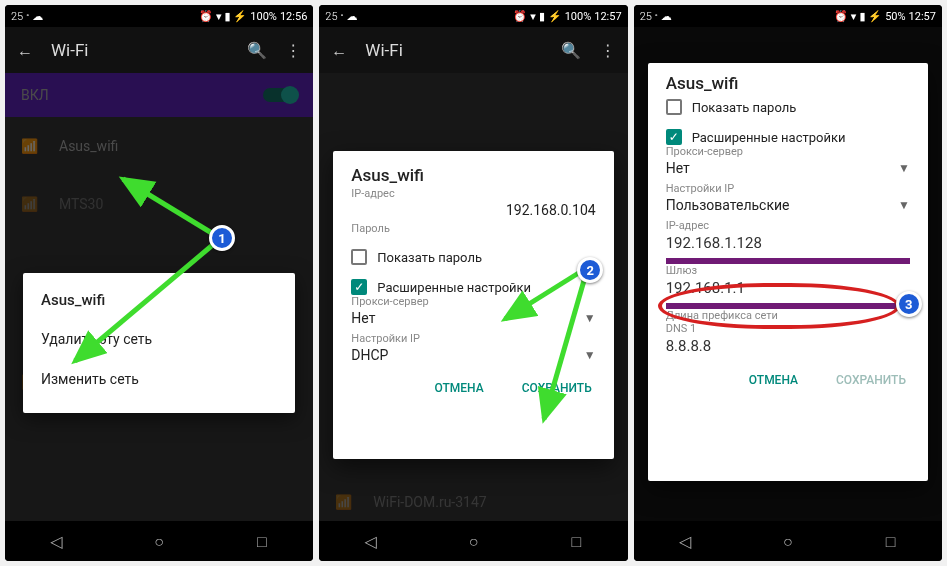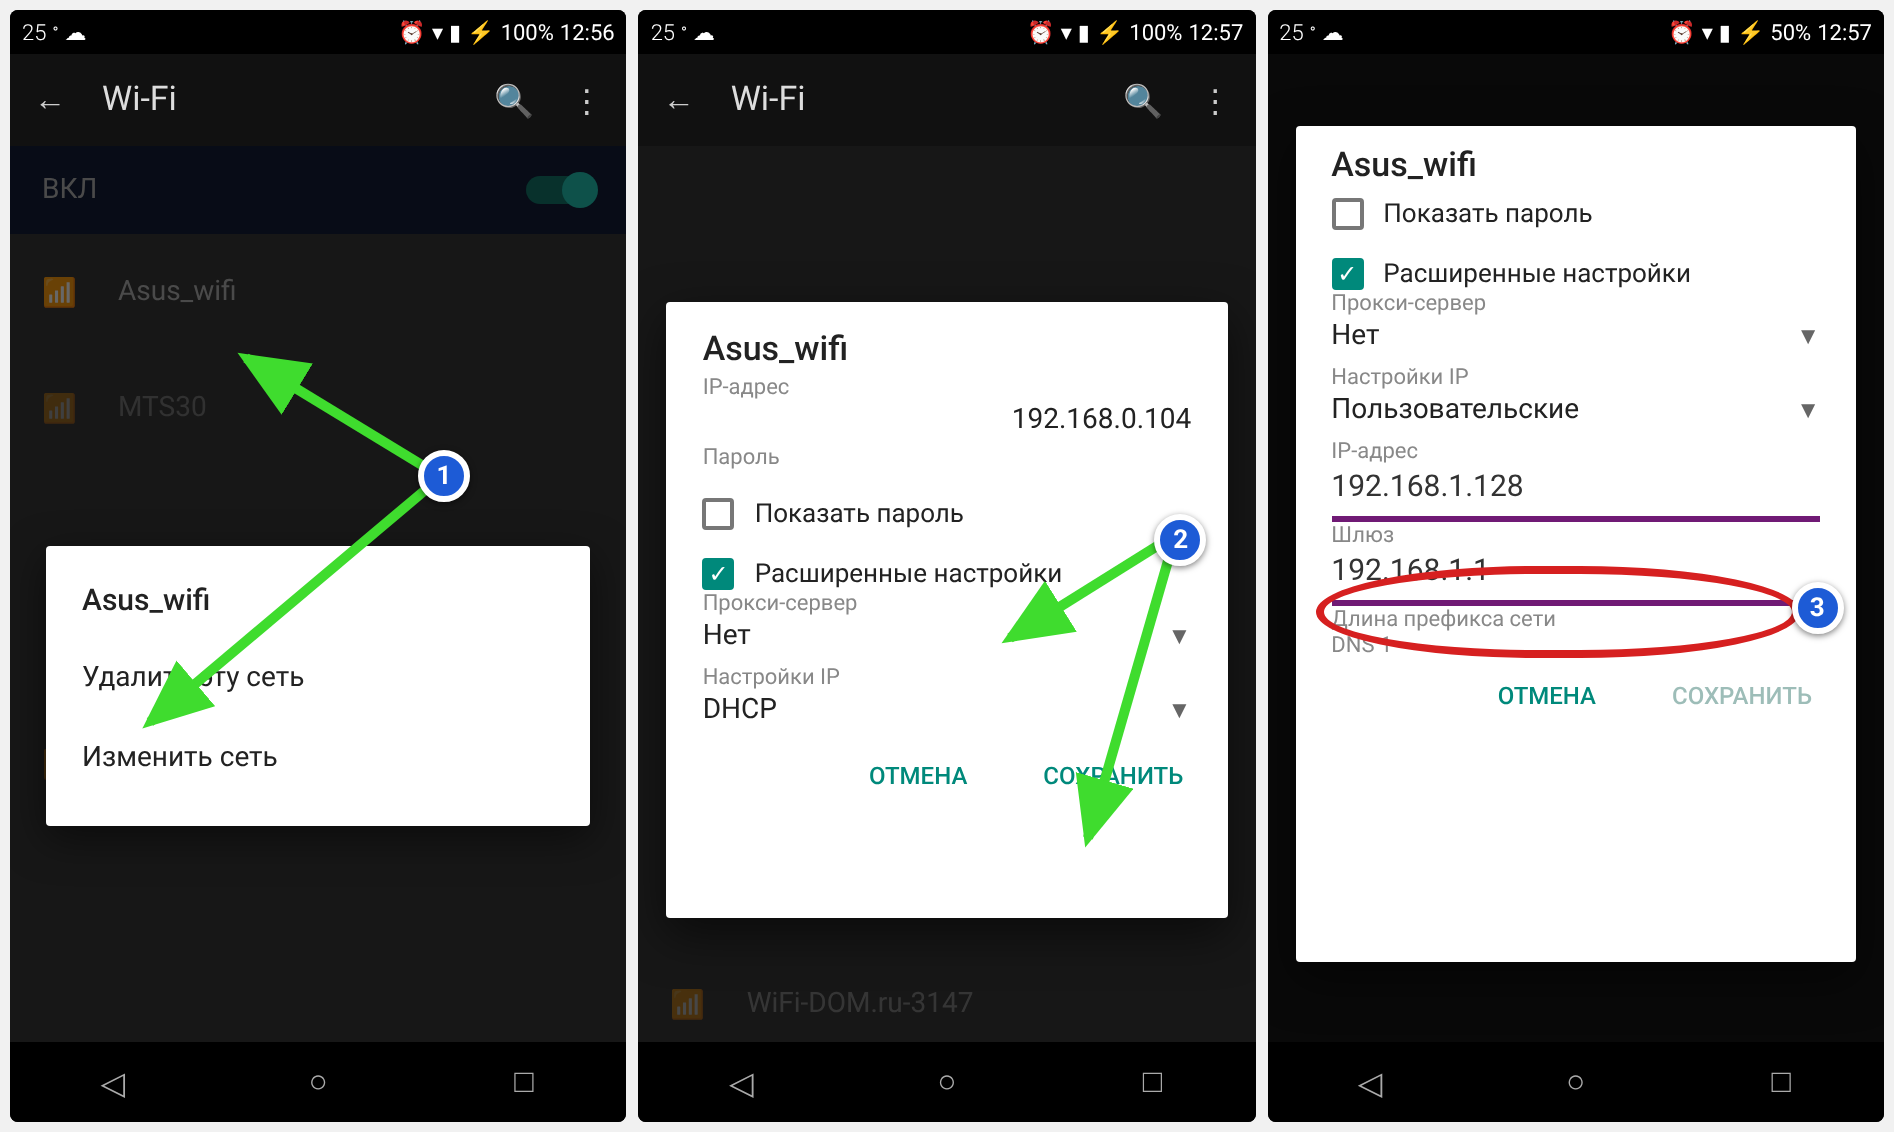--- a/index.html
+++ b/index.html
@@ -8,37 +8,37 @@
   .statusbar { height: 22px; background: #000; color: #fff; display: flex; align-items: center; justify-content: space-between; padding: 0 6px; font-size: 11px; }
   .sb-left { display: flex; align-items: center; gap: 3px; }
   .sb-right { display: flex; align-items: center; gap: 3px; }
   .sb-temp { font-weight: 300; }
   .sb-deg { font-size: 8px; vertical-align: super; }
   .appbar { height: 46px; background: #111; color: #ccc; display: flex; align-items: center; padding: 0 12px; gap: 18px; }
   .appbar .title { flex: 1; font-size: 17px; color: #ddd; }
   .content { flex: 1; background: #2b2b2b; position: relative; }
   .dimmed { background: #2b2b2b; position: absolute; inset: 0; }
   .overlay { position: absolute; inset: 0; background: rgba(0,0,0,0.45); }
-  .toggle-row { height: 44px; background: #0f172a; color: #888; display: flex; align-items: center; padding: 0 16px; justify-content: space-between; font-size: 14px; }
+  .toggle-row { height: 44px; background: #4c1d95; color: #888; display: flex; align-items: center; padding: 0 16px; justify-content: space-between; font-size: 14px; }
   .switch { width: 34px; height: 14px; background: #0f5a50; border-radius: 8px; position: relative; }
   .switch::after { content: ''; position: absolute; width: 18px; height: 18px; background: #1a9488; border-radius: 50%; right: -2px; top: -2px; }
   .wifi-item { height: 58px; display: flex; align-items: center; padding: 0 16px; gap: 18px; color: #888; font-size: 14px; }
   .wifi-ico { width: 20px; opacity: .7; }
   .popup { position: absolute; background: #fff; border-radius: 2px; box-shadow: 0 6px 20px rgba(0,0,0,.5); }
   .popup1 { left: 18px; top: 200px; width: 272px; padding: 14px 0; }
   .popup1 .ptitle { font-size: 15px; font-weight: 500; color: #222; padding: 4px 18px 10px; }
   .popup1 .pitem { font-size: 14px; color: #222; padding: 12px 18px; }
   .dialog { position: absolute; background: #fff; border-radius: 2px; box-shadow: 0 8px 24px rgba(0,0,0,.55); left: 14px; right: 14px; }
   .dlg2 { top: 78px; bottom: 62px; padding: 14px 18px 6px; }
   .dlg3 { top: 36px; bottom: 40px; padding: 10px 18px 4px; }
   .dtitle { font-size: 17px; font-weight: 500; color: #222; margin-bottom: 2px; }
   .label { font-size: 11px; color: #888; }
   .value { font-size: 14px; color: #222; padding: 2px 0 4px; text-align: right; }
   .input-underline { border-bottom: 2px solid #00897b; padding: 4px 0; font-size: 14px; color: #888; }
-  .input-grey { border-bottom: 3px solid #701a75; padding: 2px 0 6px; font-size: 15px; color: #333; }
+  .input-grey { border-bottom: 6px solid #701a75; padding: 2px 0 6px; font-size: 15px; color: #333; }
   .chk-row { display: flex; align-items: center; gap: 10px; margin-top: 14px; font-size: 13px; color: #222; }
   .chkbox { width: 16px; height: 16px; border: 2px solid #777; border-radius: 2px; display: inline-flex; align-items: center; justify-content: center; }
   .chkbox.checked { background: #00897b; border-color: #00897b; color: #fff; font-size: 12px; }
   .select-row { display: flex; align-items: center; justify-content: space-between; padding: 2px 0 6px; }
   .select-row .value { padding: 0; }
   .caret { color: #666; font-size: 12px; }
   .dlg-actions { display: flex; justify-content: flex-end; gap: 38px; padding: 12px 4px 6px; font-size: 12px; font-weight: 500; }
   .dlg-actions .btn { color: #00897b; }
   .dlg-actions .btn.disabled { color: #9dbdb8; }
   .navbar { height: 40px; background: #000; display: flex; justify-content: space-around; align-items: center; }
@@ -231,20 +231,21 @@
       <div class="select-row">
           <span class="value">Пользовательские</span>
           <span class="caret">▼</span>
         </div>
       <div class="label">IP-адрес</div>
       <div class="input-grey">192.168.1.128</div>
       <div class="label">Шлюз</div>
       <div class="input-grey">192.168.1.1</div>
       <div class="label">Длина префикса сети</div>
       <div class="label">DNS 1</div>
+      <div class="input-grey" style="border:none">8.8.8.8</div>
       <div class="dlg-actions">
         <span class="btn">ОТМЕНА</span>
         <span class="btn disabled">СОХРАНИТЬ</span>
       </div>
     </div>
     <div class="circle-red" style="left:24px;top:256px;width:242px;height:46px"></div>
     <div class="badge" style="left:262px;top:264px">3</div>
   </div>
   <div class="navbar">
     <span class="nav-btn">◁</span>

